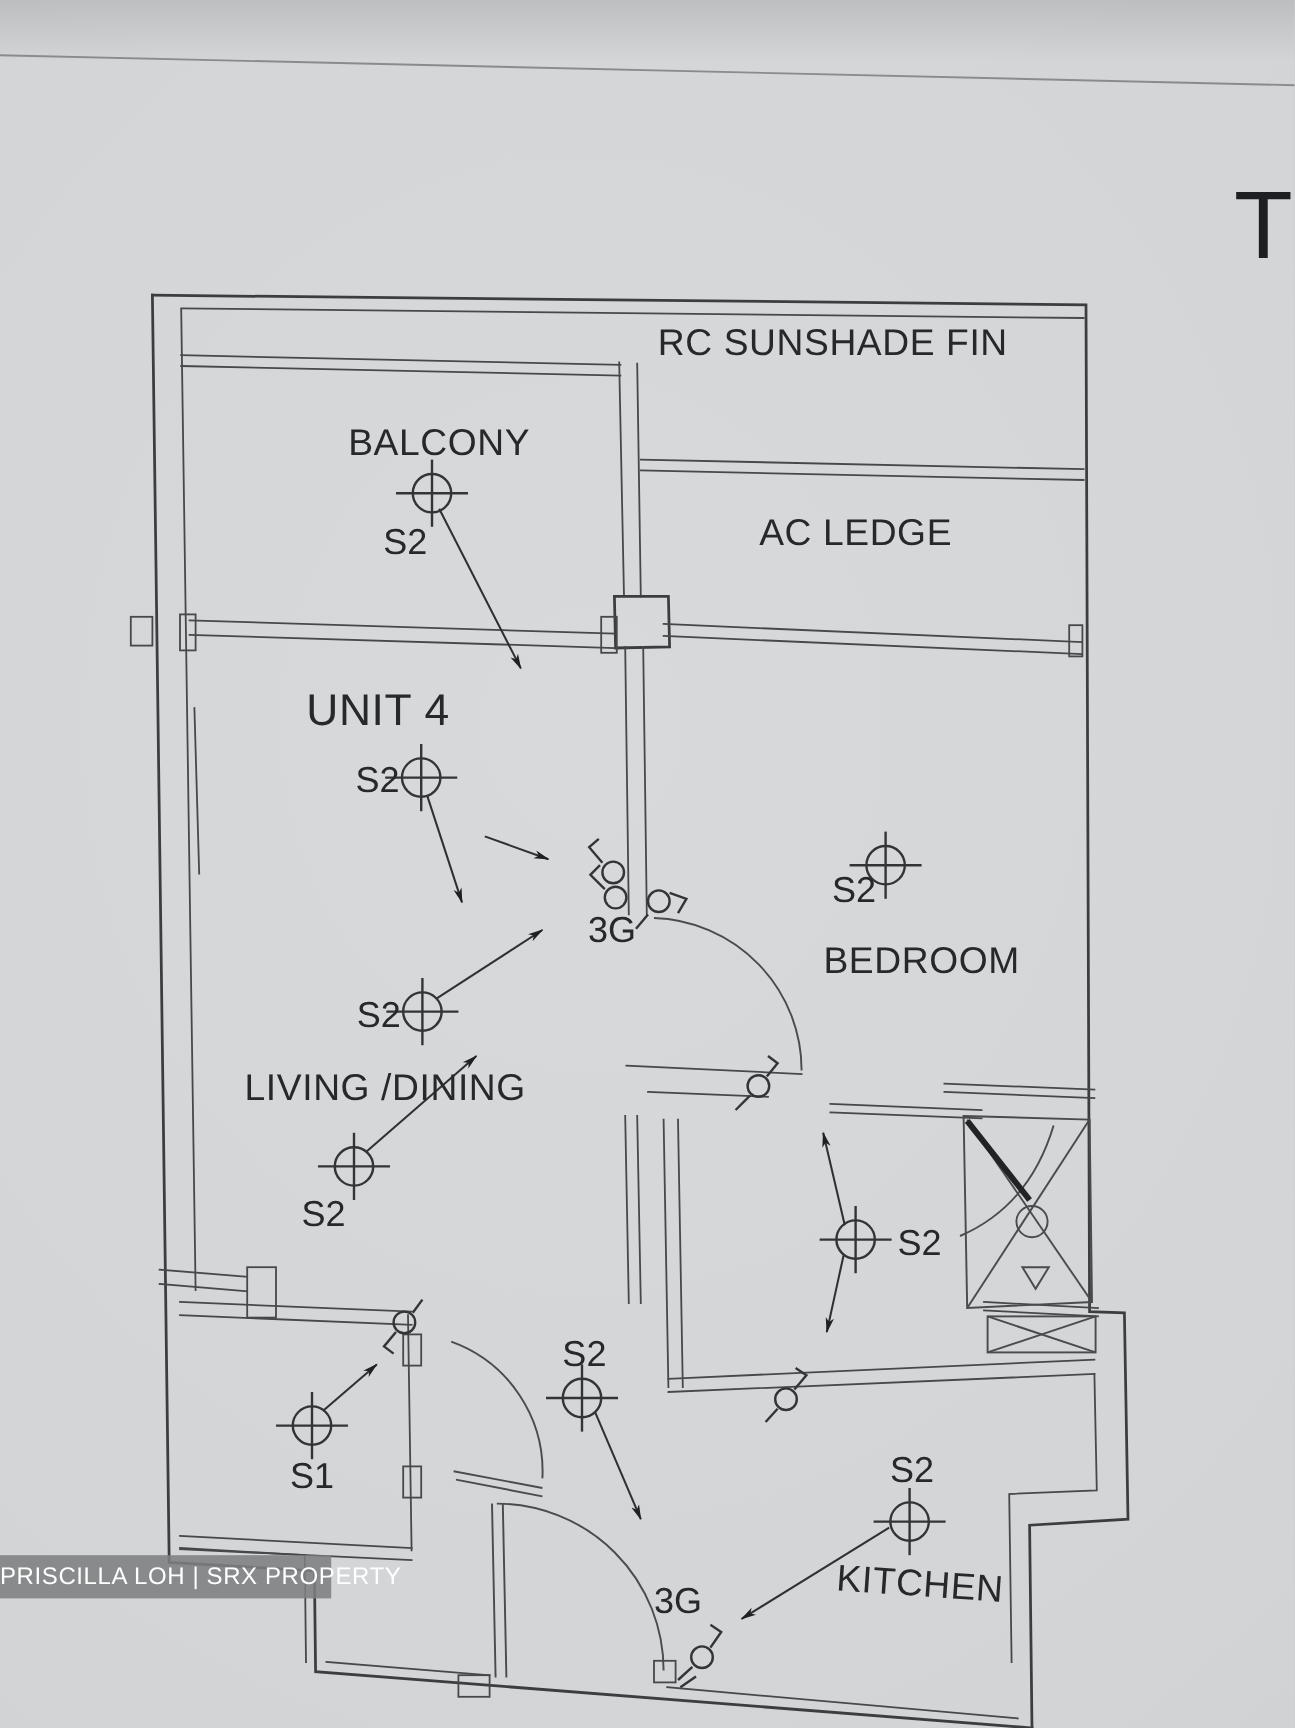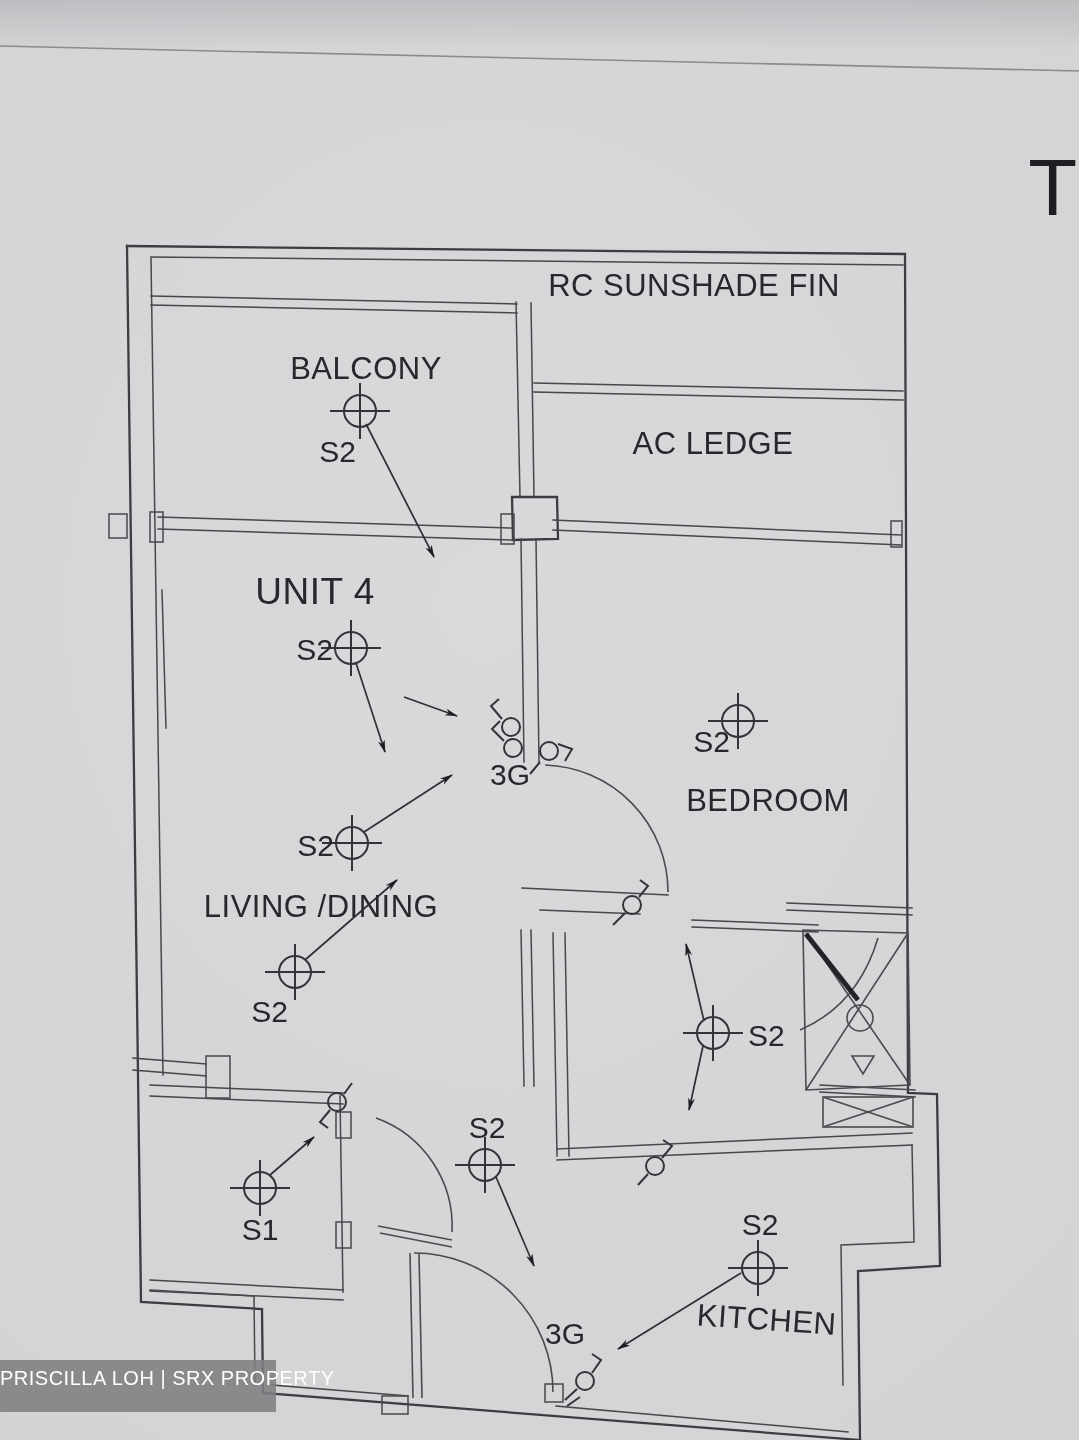--- a/index.html
+++ b/index.html
@@ -20,21 +20,21 @@
   .wall-thin{stroke:#47484b;stroke-width:1.5;fill:none;stroke-linecap:square;}
   .fixture{stroke:#4a4b4e;stroke-width:1.6;fill:none;}
   .leader{stroke:#2f3033;stroke-width:1.7;fill:none;}
   .symbol{stroke:#333437;stroke-width:2;fill:none;}
   .lbl{fill:#27282b;font-family:"Liberation Sans",sans-serif;letter-spacing:.5px;}
   .lbl-room{font-size:31px;}
   .lbl-unit{font-size:37px;}
   .lbl-sym{font-size:30px;letter-spacing:0;}
   .lbl-title{font-size:80px;fill:#1e1f22;}
   .watermark{
-    position:absolute;left:0;top:1360px;width:276px;height:52px;
+    position:absolute;left:0;top:1296px;width:276px;height:36px;
     background:rgba(125,127,130,.88);
     color:#fff;font-size:20px;line-height:36px;text-align:center;
     letter-spacing:.5px;white-space:nowrap;
   }
 </style>
 </head>
 <body>
 
 <div class="photo">
   <svg viewBox="0 0 1079 1440" width="1079" height="1440">

